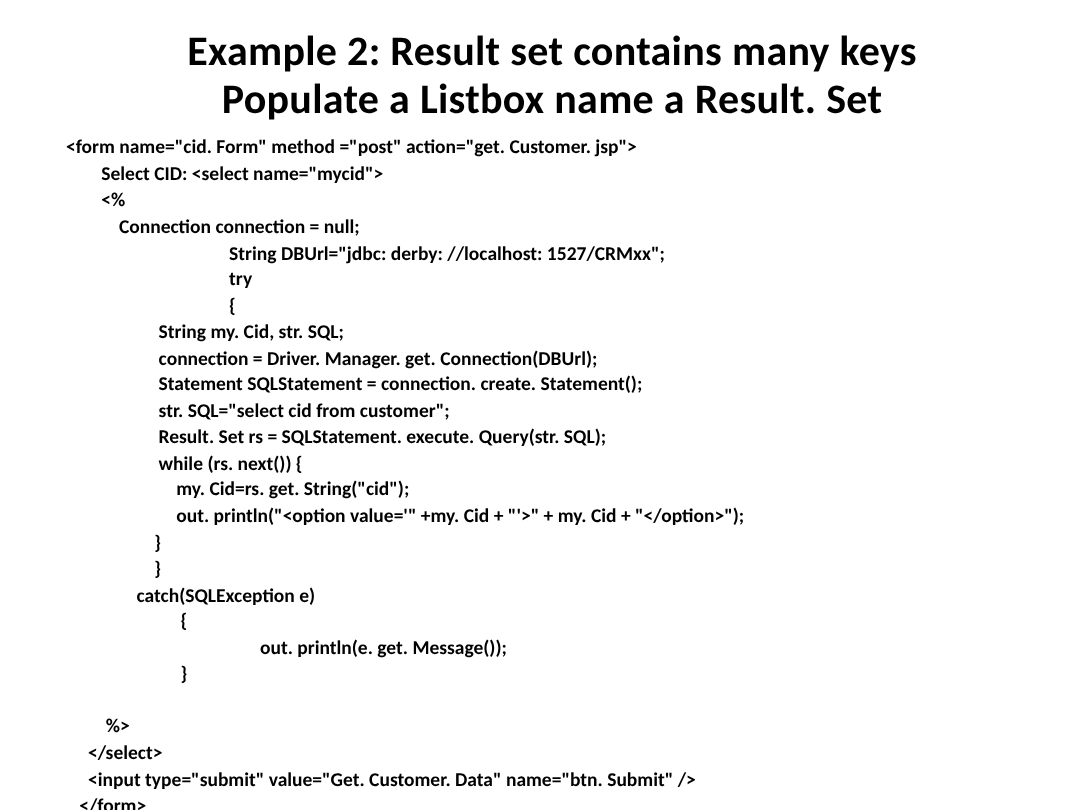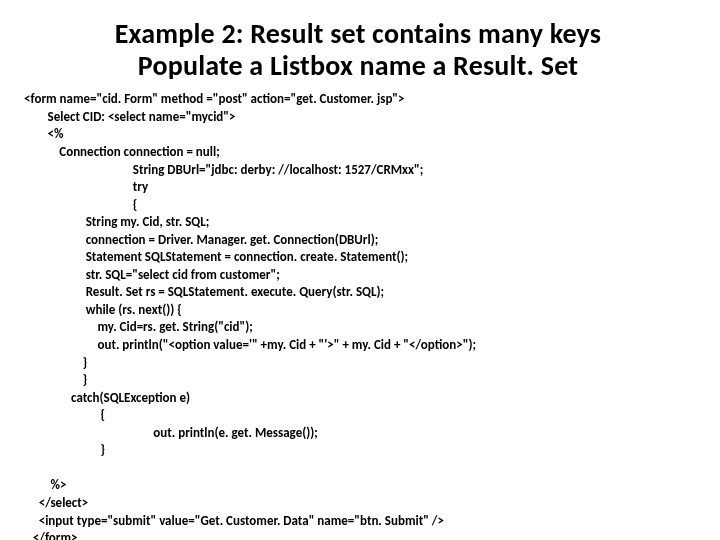--- a/index.html
+++ b/index.html
@@ -9,21 +9,21 @@
     height: 540px;
     background: #fff;
     font-family: Calibri, Arial, sans-serif;
     color: #000;
   }
   .slide {
     width: 720px;
     height: 482px;
     position: relative;
     box-sizing: border-box;
-    padding: 18px 28px 0 24px;
+    padding: 18px 28px 0 44px;
   }
   .title {
     font-size: 28px;
     font-weight: 700;
     text-align: center;
     line-height: 1.15;
     margin: 0 40px 8px 40px;
     letter-spacing: 0.2px;
   }
   .code {

